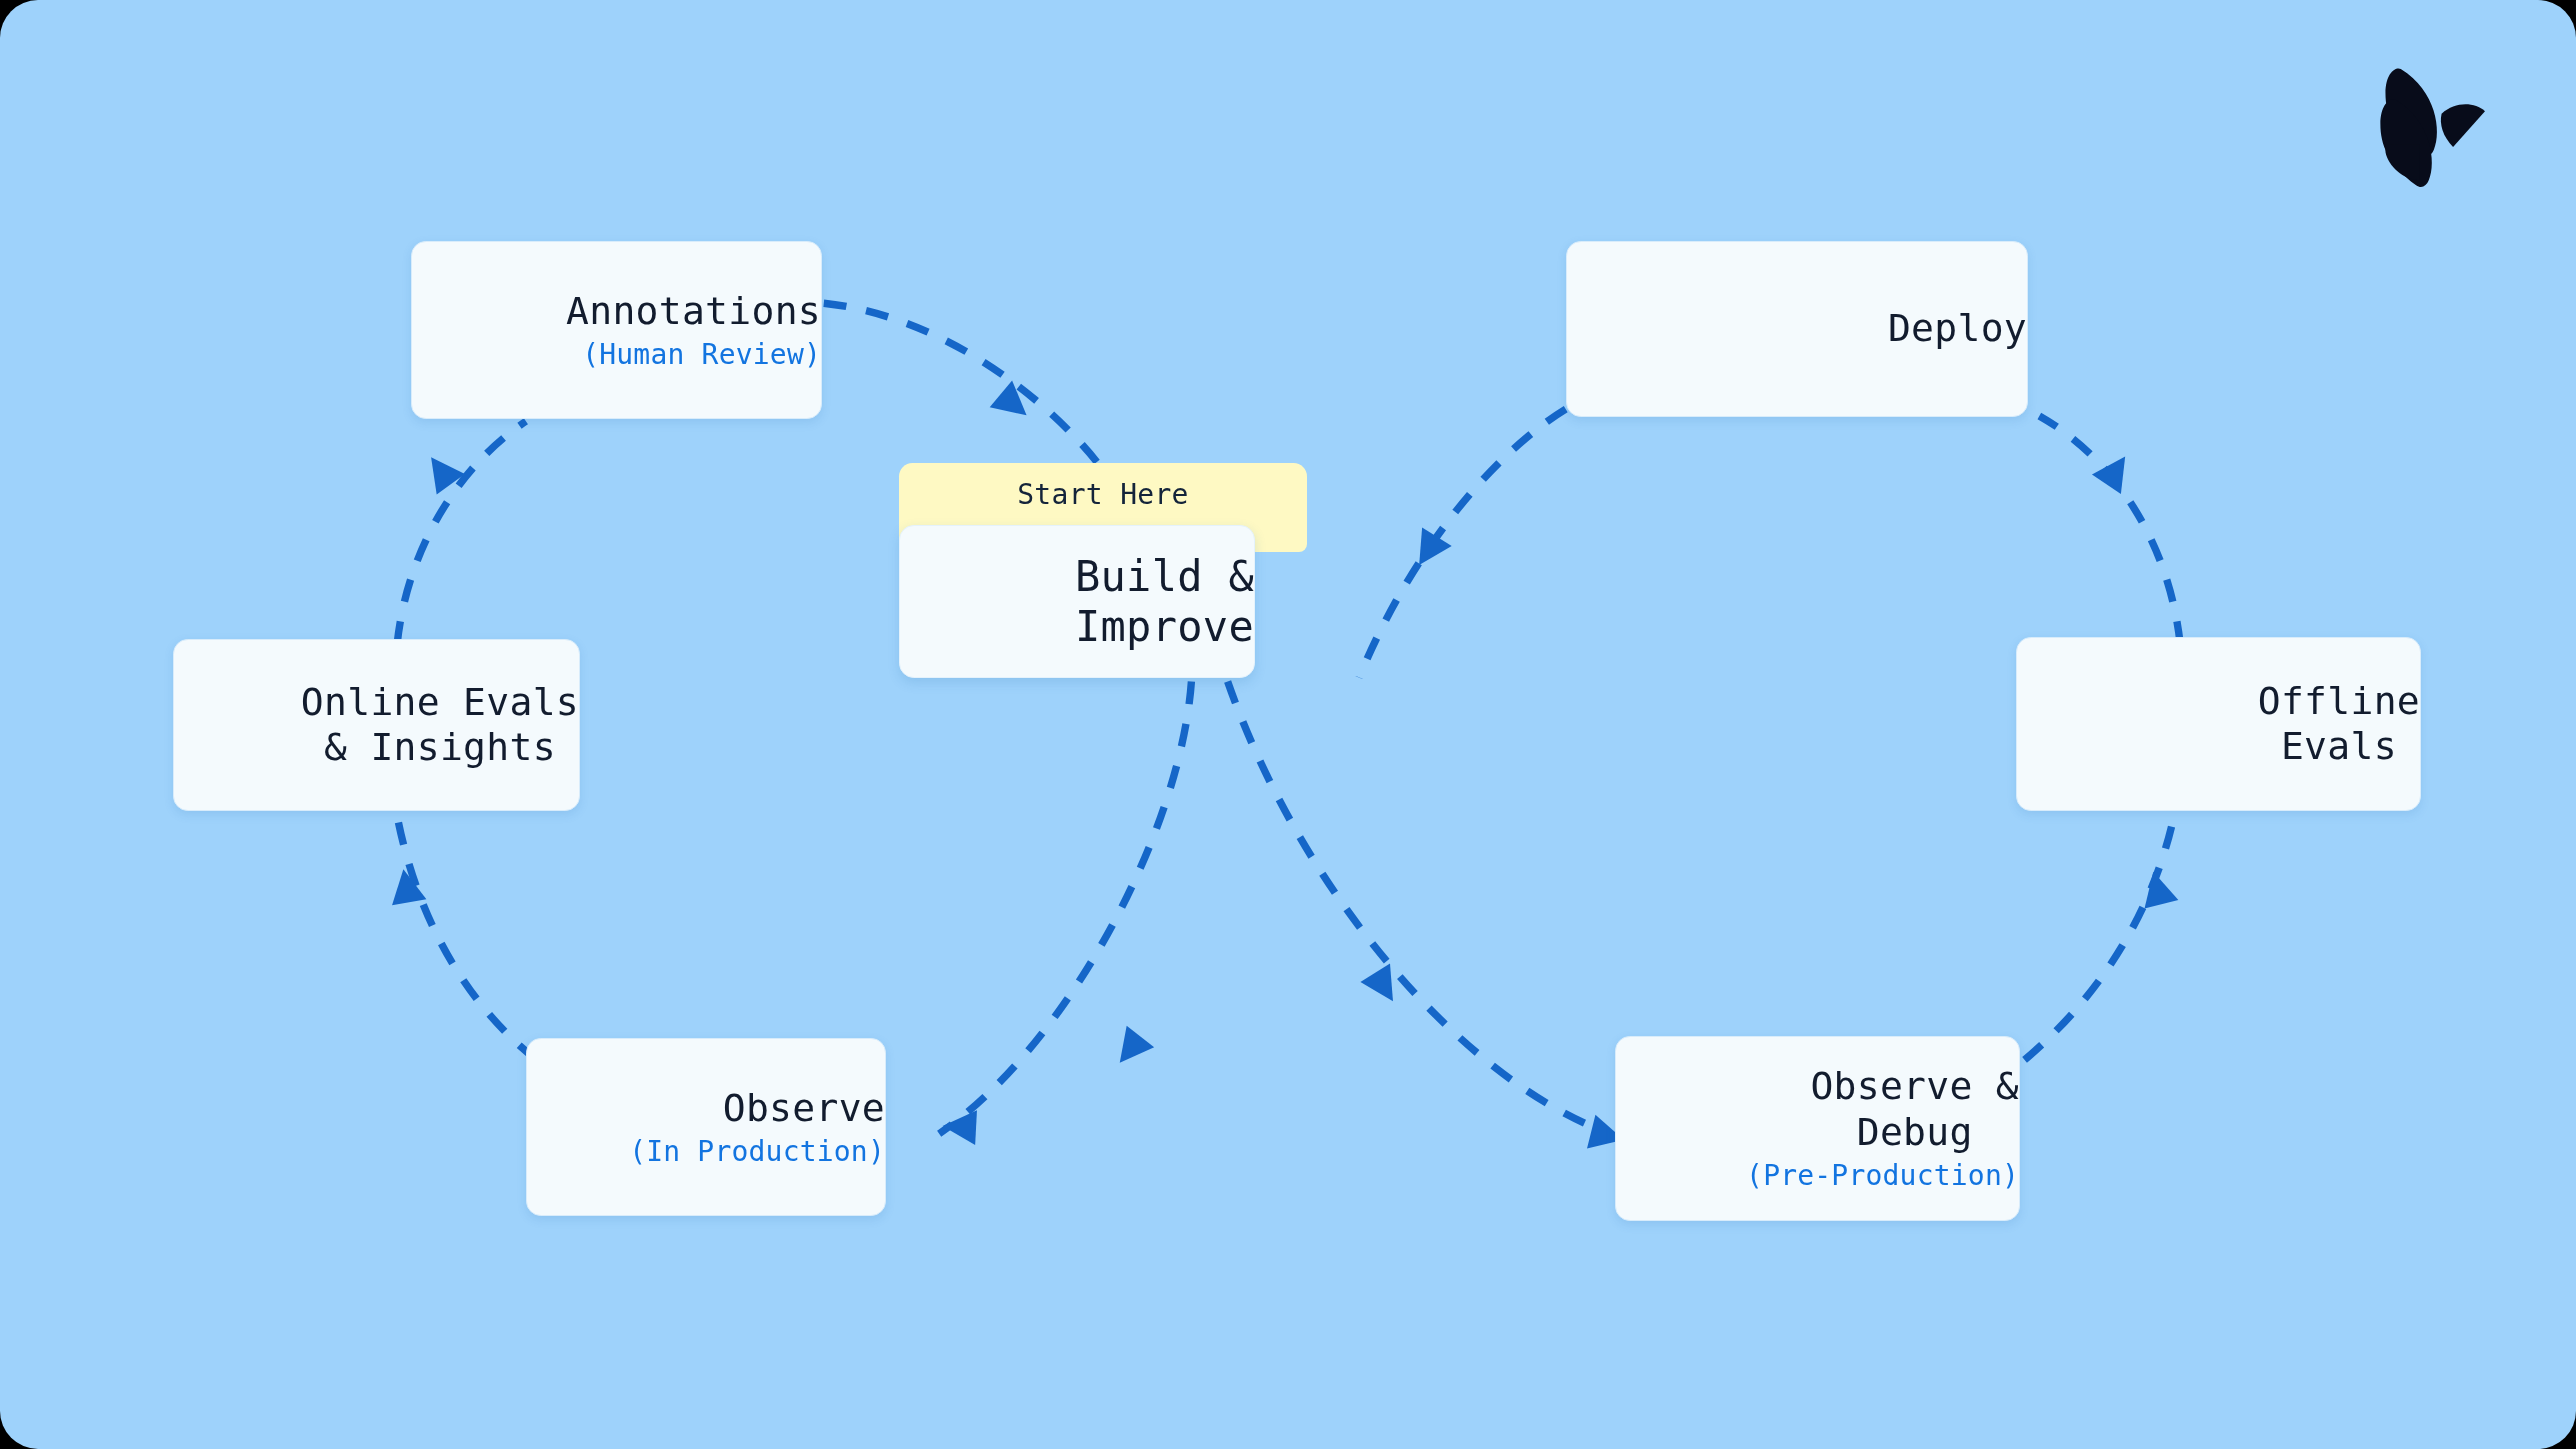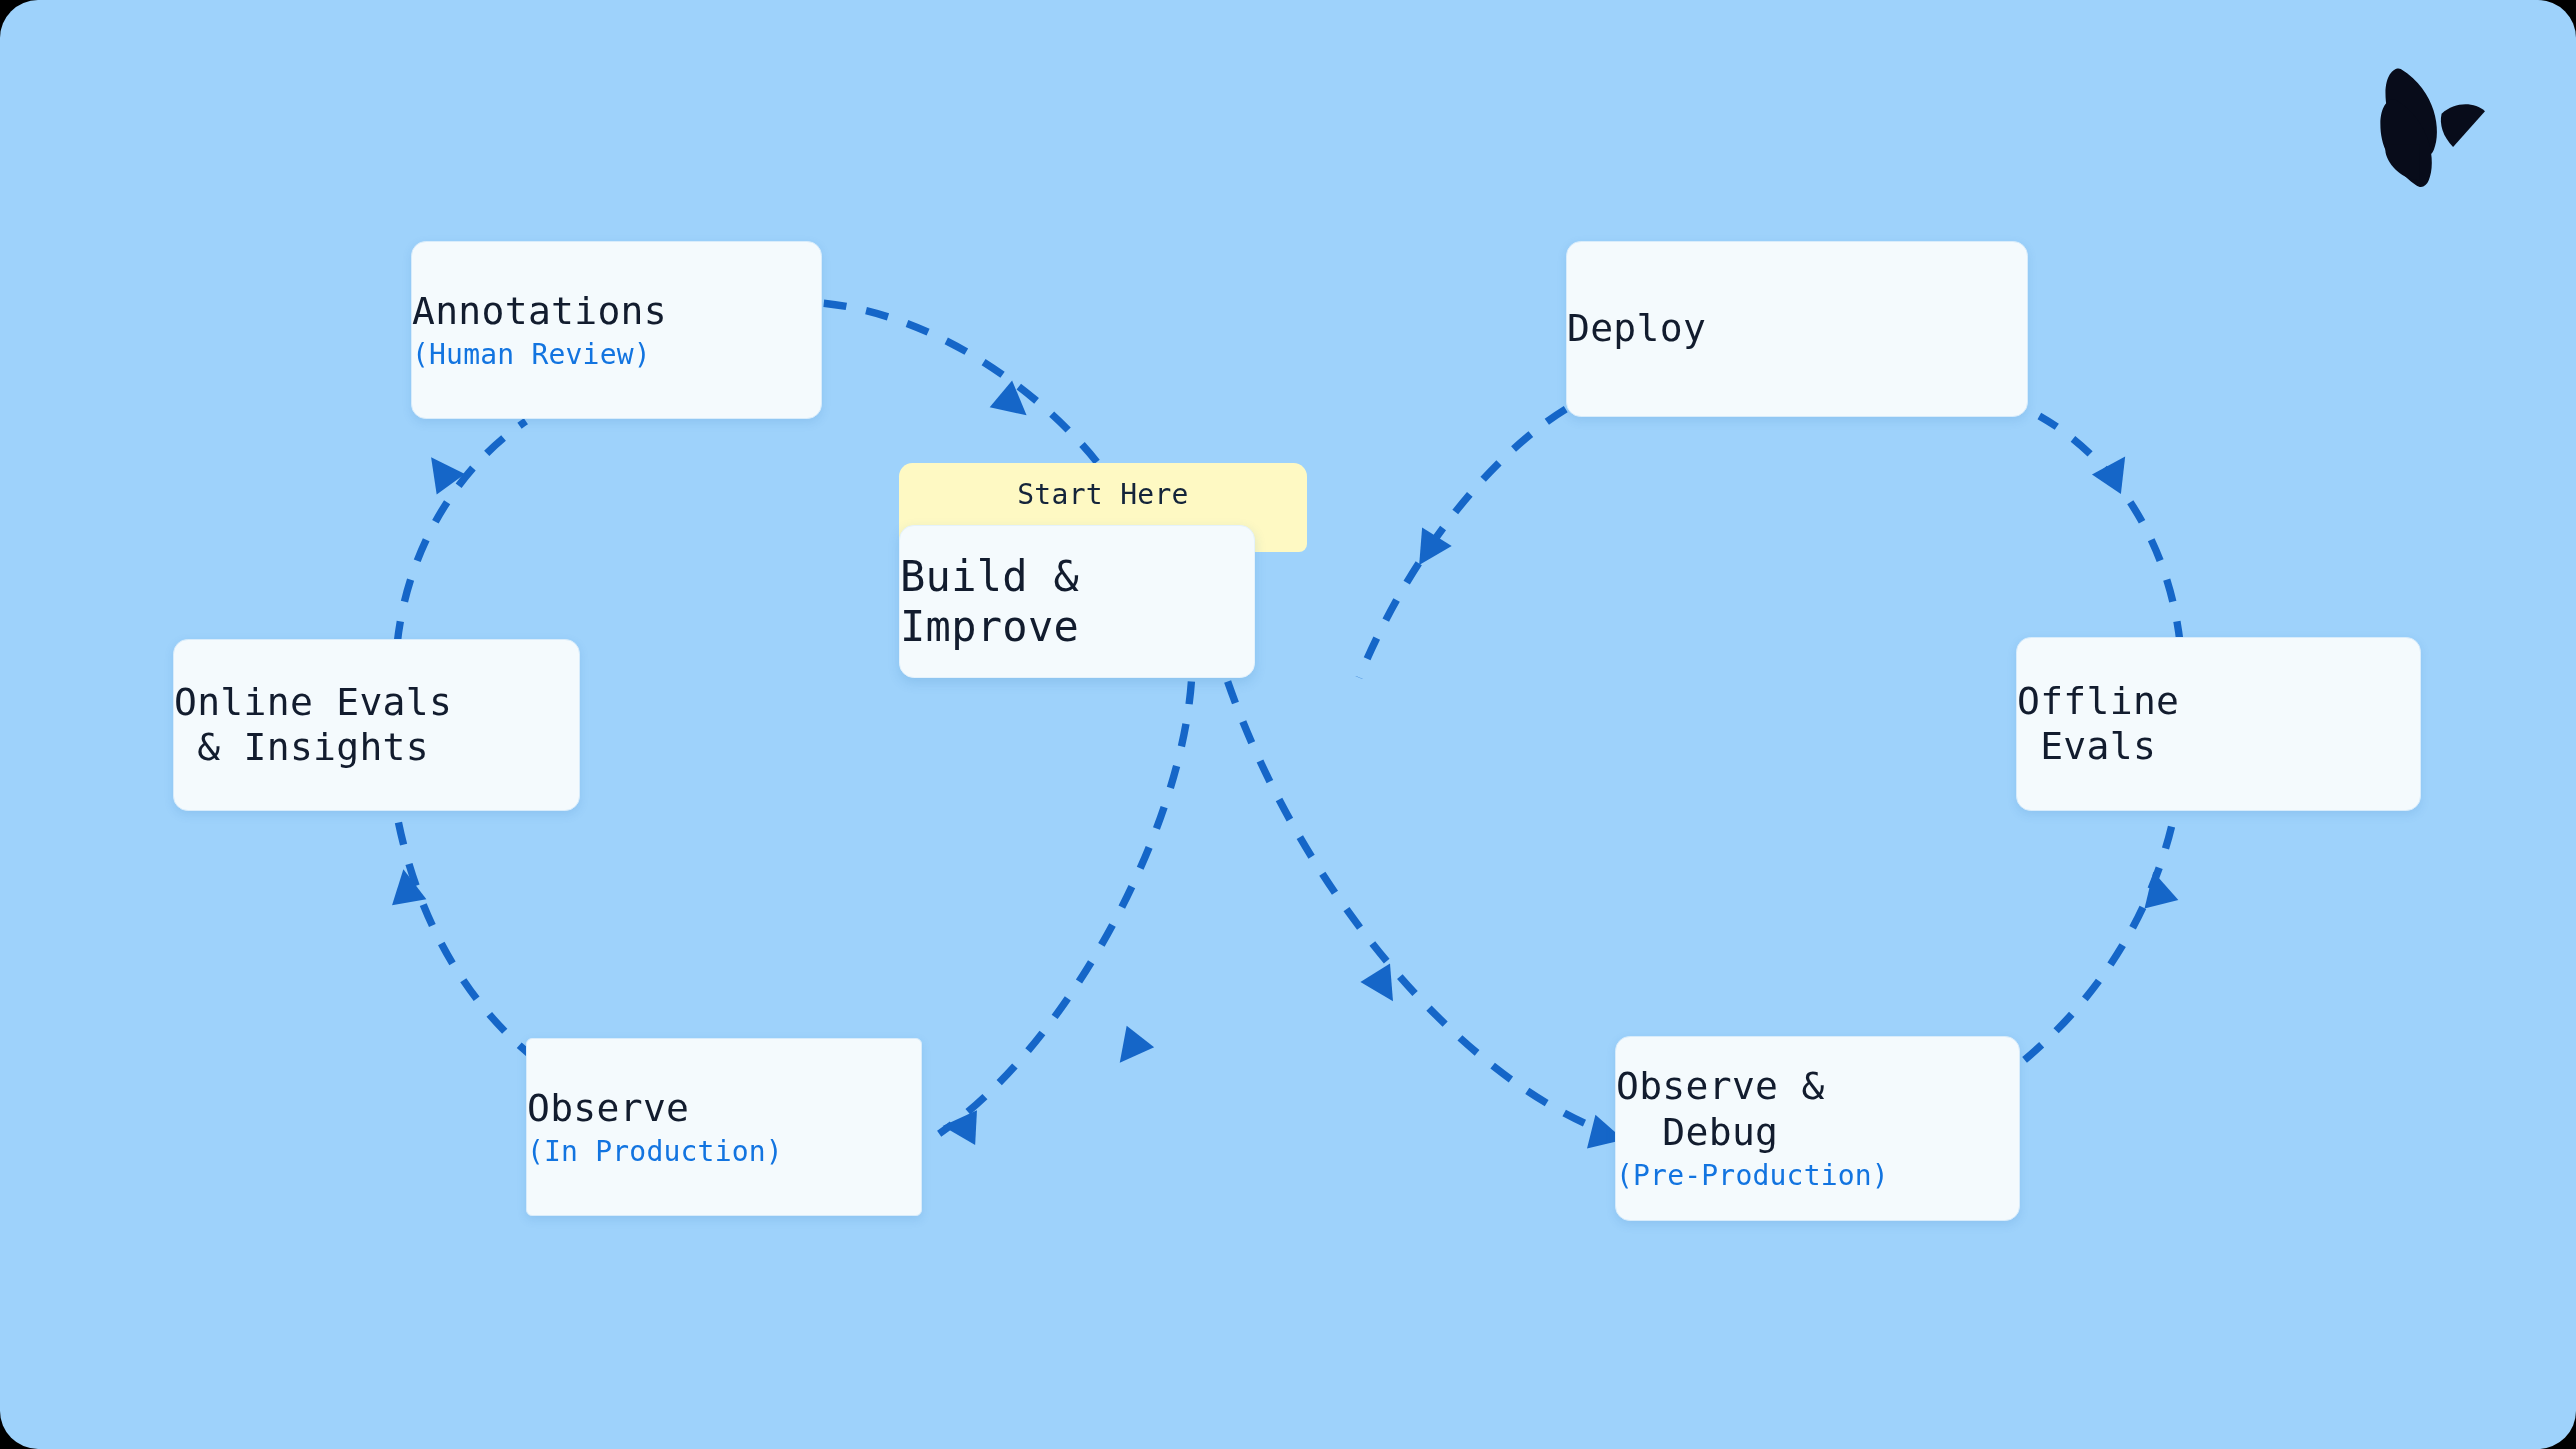--- a/index.html
+++ b/index.html
@@ -29,21 +29,21 @@
   
   .node {
     position: absolute;
     box-sizing: border-box;
     background: #f4fafd;
     border: 1.3px solid #d8ecfb;
     border-radius: 14.8px;
     box-shadow: 0 3.4px 9.4px rgba(40,110,175,0.13);
     display: flex;
     flex-direction: column;
-    align-items: flex-start;
+    align-items: flex-end;
     justify-content: center;
     text-align: center;
     z-index: 3;
   }
   .node .title {
     color: #121c2e;
     font-size: 38px;
     line-height: 1.19;
     letter-spacing: 0.3px;
     white-space: pre-line;
@@ -146,21 +146,21 @@
   <div class="node" id="node-annotations" style="left:411px; top:241px; width:411px; height:178px;">
     <div class="title">Annotations</div>
     <div class="sub">(Human Review)</div>
   </div>
 
   <div class="node" id="node-online-evals" style="left:173px; top:639px; width:407px; height:172px;">
     <div class="title">Online Evals
 &amp; Insights</div>
   </div>
 
-  <div class="node" id="node-observe-production" style="left:526px; top:1038px; width:396px; height:178px;border-radius:6px;">
+  <div class="node" id="node-observe-production" style="left:526px; top:1038px; width:360px; height:178px;">
     <div class="title">Observe</div>
     <div class="sub">(In Production)</div>
   </div>
 
   <div class="node" id="node-center" style="left:899px; top:525px; width:356px; height:153px;">
     <div class="title">Build &amp;
 Improve</div>
   </div>
 
   <div class="node" id="node-deploy" style="left:1566px; top:241px; width:462px; height:176px;">

